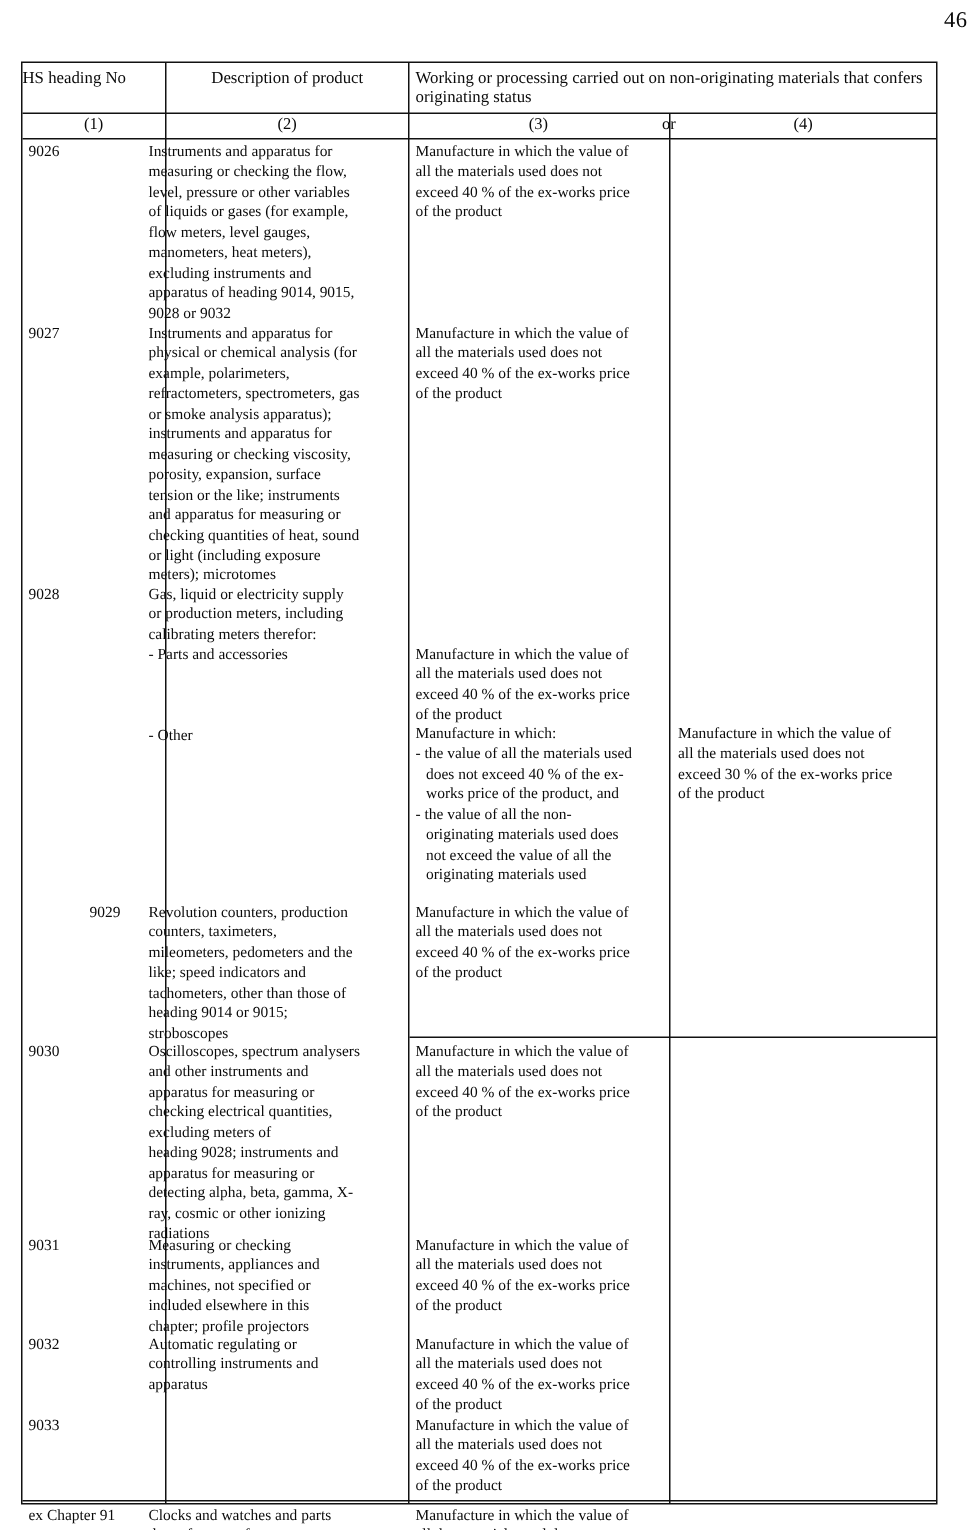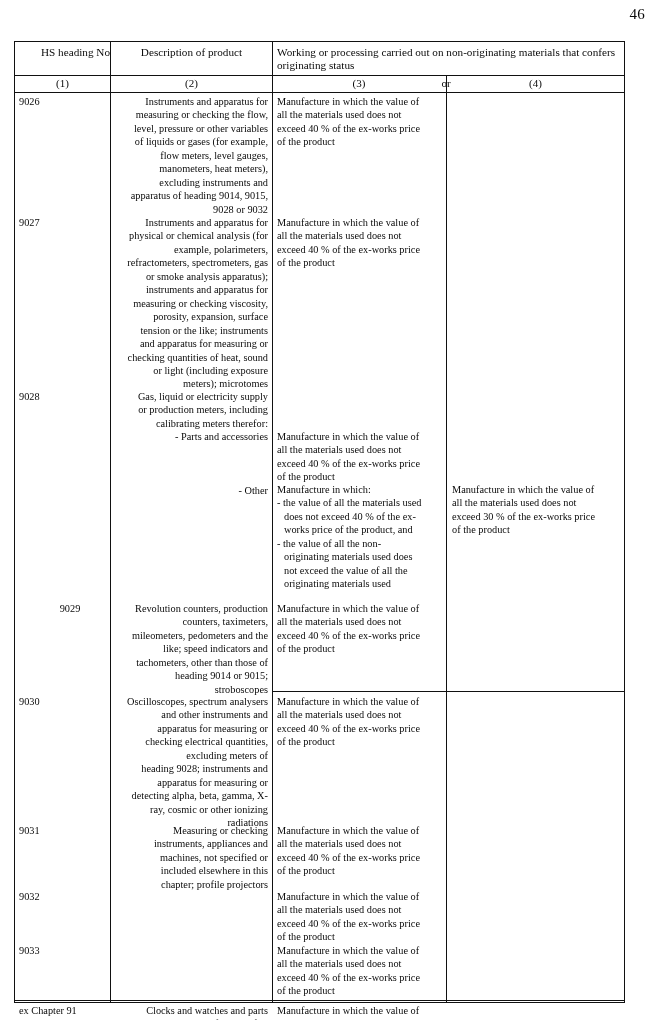--- a/index.html
+++ b/index.html
@@ -70,21 +70,21 @@
   }
   .hdr-cell {
     position: absolute;
     top: 0;
     height: 33px;
     font-size: 11.2px;
     line-height: 13.2px;
     padding-top: 4px;
     box-sizing: border-box;
   }
-  .hdr-c1 { left: 0;     width: 95px;  text-align: right; }
+  .hdr-c1 { left: 0;     width: 95px;  text-align: left; }
   .hdr-c2 { left: 96px;  width: 161px; text-align: center; }
   .hdr-wide {
     left: 258px;
     width: 351px;
     text-align: left;
     padding-left: 4px;
     padding-right: 3px;
   }
 
   
@@ -115,21 +115,21 @@
     bottom: 0;
   }
 
   .cell {
     position: absolute;
     font-size: 10.3px;
     line-height: 13.45px;
     box-sizing: border-box;
   }
   .col-hs   { left: 4px;   width: 102px; font-family: Liberation Serif, serif;  }
-  .col-desc { left: 100px; width: 153px; text-align: right; }
+  .col-desc { left: 84px; width: 153px; }
   .col-r3   { left: 262px; width: 166px; }
   .col-r4   { left: 437px; width: 170px; }
 
   .cell p { margin: 0; }
   .dash {
     padding-left: 8px;
     text-indent: -8px;
   }
   .subdash {
     padding-left: 13px;
@@ -309,20 +309,25 @@
     <div class="cell col-r3" style="top:731px;">
       <p>Manufacture in which the value of</p>
       <p>all the materials used does not</p>
       <p>exceed 40 % of the ex-works price</p>
       <p>of the product</p>
     </div>
 
     <div class="cell col-hs" style="top:797px;">
       <p>9032</p>
     </div>
+    <div class="cell col-desc" style="top:797px;">
+      <p>Automatic regulating or</p>
+      <p>controlling instruments and</p>
+      <p>apparatus</p>
+    </div>
     <div class="cell col-r3" style="top:797px;">
       <p>Manufacture in which the value of</p>
       <p>all the materials used does not</p>
       <p>exceed 40 % of the ex-works price</p>
       <p>of the product</p>
     </div>
 
     <div class="cell col-hs" style="top:851px;">
       <p>9033</p>
     </div>

